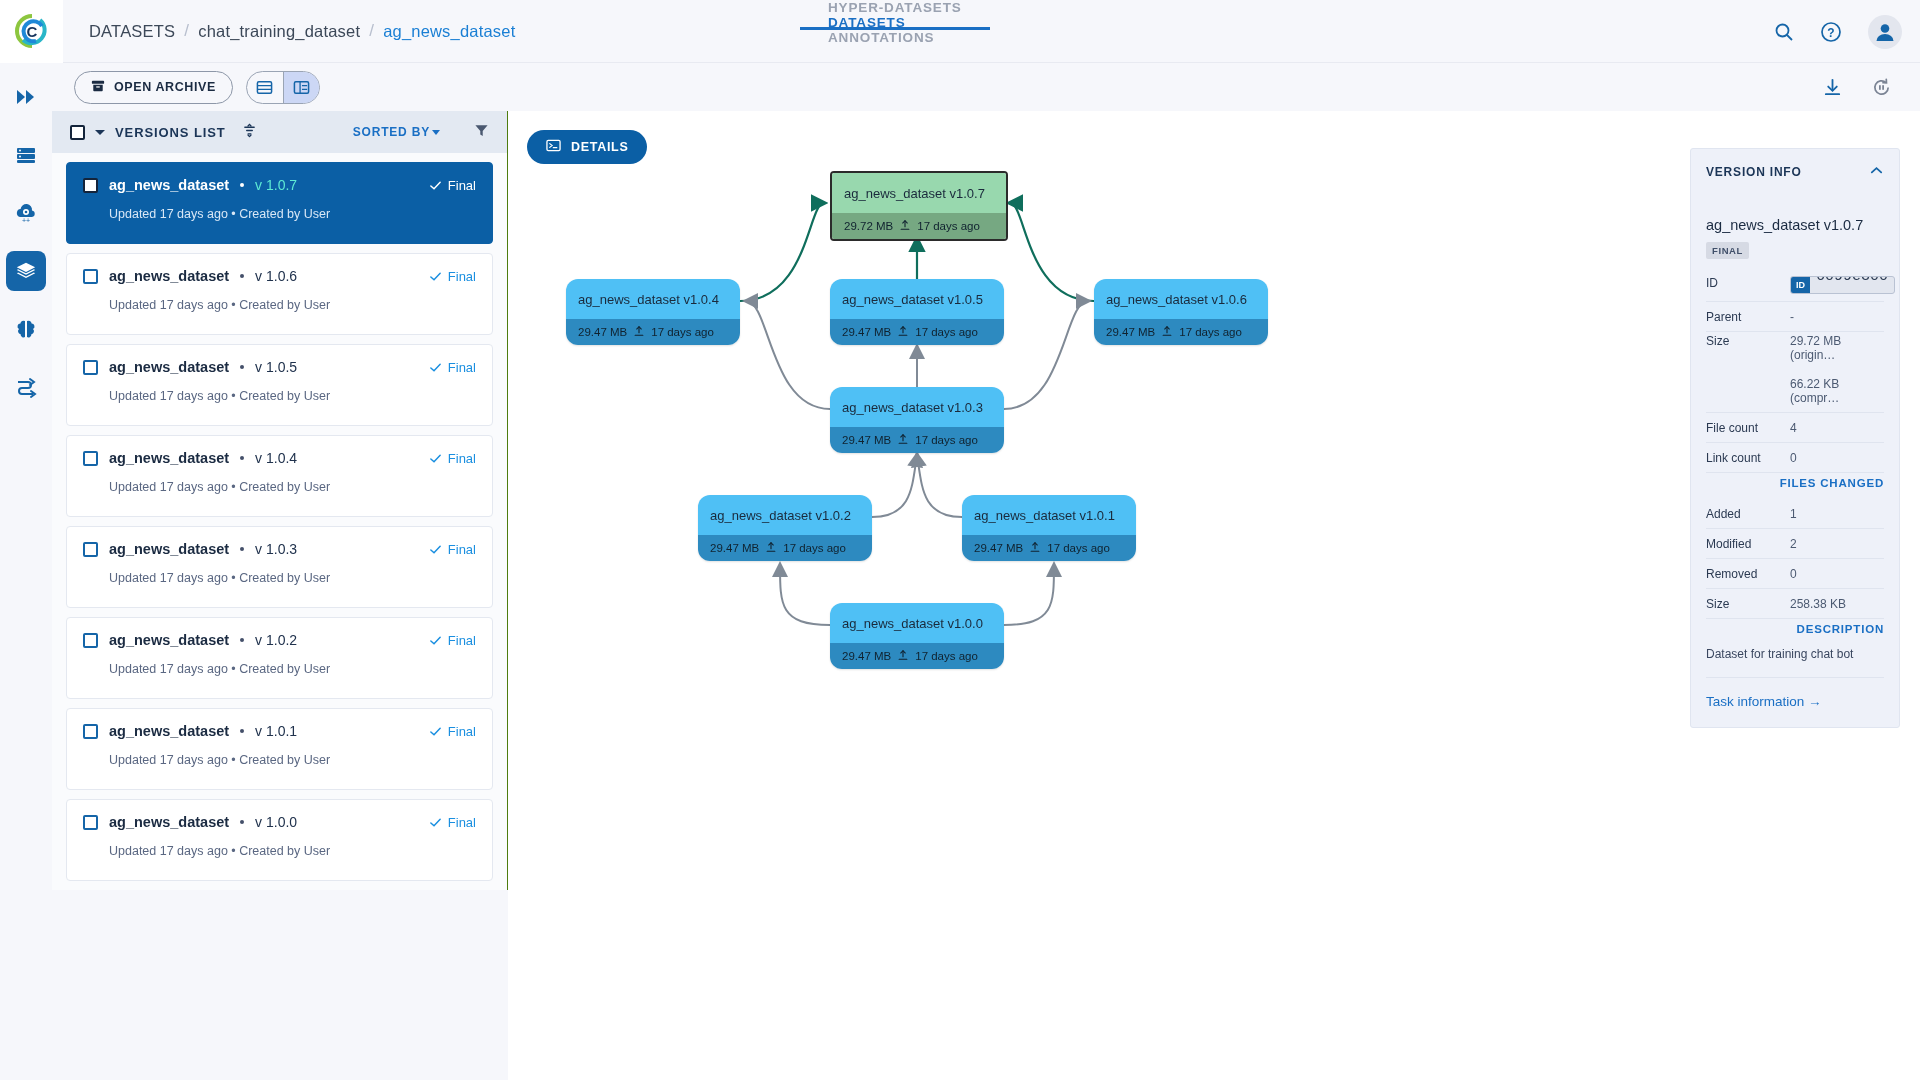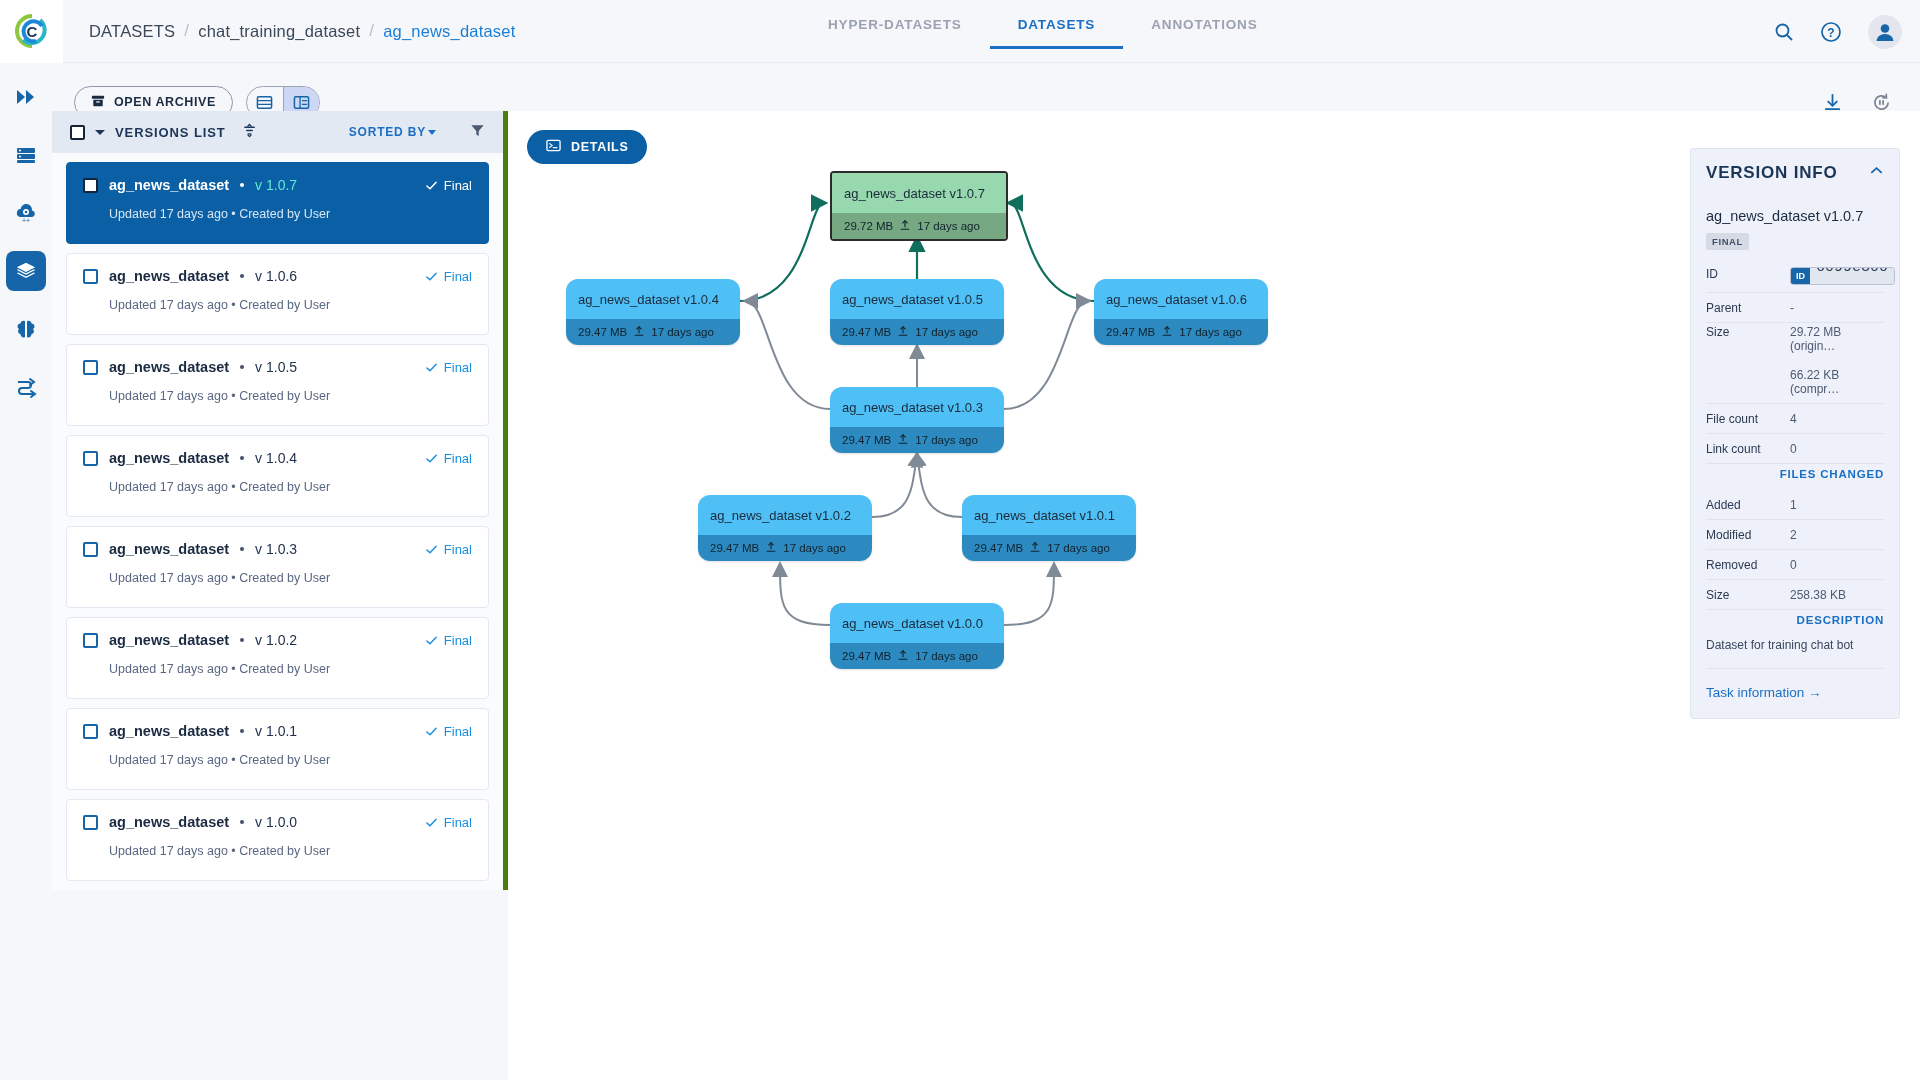--- a/index.html
+++ b/index.html
@@ -23,21 +23,21 @@
   .breadcrumb {
     display: flex; align-items: center; gap: 9px;
     margin-left: 26px; font-size: 16.5px; letter-spacing: .2px;
   }
   .bc-item { color: #3c4858; }
   .bc-sep { color: #b8bfce; font-size: 17px; }
   .bc-current { color: #1a7fd4; }
 
   .nav-tabs {
     position: absolute; left: 800px; top: 0; height: 49px;
-    display: flex; align-items: stretch; gap: 0;
+    display: flex; align-items: stretch; gap: 0; flex-direction: column;
   }
   .nav-tab {
     display: flex; align-items: center; padding: 0 28px;
     font-size: 13.5px; font-weight: bold; letter-spacing: .85px;
     color: #9aa2b1; position: relative; cursor: pointer;
   }
   .nav-tab.active { color: #1a6fc4; }
   .nav-tab.active::after {
     content: ""; position: absolute; left: 0; right: 0; bottom: 0;
     height: 3px; background: #1a6fc4;
@@ -61,21 +61,21 @@
     padding-top: 14px; gap: 18px;
   }
   .rail-item {
     width: 40px; height: 40px; border-radius: 8px;
     display: flex; align-items: center; justify-content: center; cursor: pointer;
   }
   .rail-item.active { background: #1565a8; }
 
   
   .subtoolbar {
-    position: absolute; left: 52px; top: 78px; width: 1868px; height: 48px;
+    position: absolute; left: 52px; top: 63px; width: 1868px; height: 48px;
     background: #f6f7fb; display: flex; align-items: center;
   }
   .btn-outline {
     display: flex; align-items: center; gap: 9px;
     height: 33px; padding: 0 16px; border: 1px solid #8d97a8; border-radius: 17px;
     background: transparent; color: #1b2b42; font-size: 12.5px; font-weight: bold;
     letter-spacing: .6px; cursor: pointer; margin-left: 22px;
   }
   .seg {
     display: flex; margin-left: 13px; border: 1px solid #9aa4b4; border-radius: 17px;
@@ -87,21 +87,21 @@
   }
   .seg-btn + .seg-btn { border-left: 1px solid #9aa4b4; }
   .seg-btn.active { background: #ccd7f5; }
   .toolbar-right {
     margin-left: auto; display: flex; align-items: center; gap: 28px; padding-right: 28px;
   }
 
   
   .list-pane {
     position: absolute; left: 52px; top: 111px; width: 456px; height: 779px;
-    background: #fafbfd; border-right: 5px solid #4d7c0f; overflow: hidden;
+    background: #fafbfd; border-right: 1px solid #4d7c0f; overflow: hidden;
   }
   .list-header {
     height: 42px; background: #e3e9f2; display: flex; align-items: center;
     padding: 0 18px; gap: 10px;
   }
   .cb {
     width: 15px; height: 15px; border: 2px solid #1565a8; border-radius: 2px;
     background: #ffffff; cursor: pointer; flex: none;
   }
   .cb.dark { border-color: #14243b; }
@@ -176,22 +176,22 @@
   .node.selected .head { background: #98d8ae; }
   .node.selected .foot { background: #76a882; }
 
   
   .info {
     position: absolute; right: 20px; top: 148px; width: 210px;
     background: #eef1f9; border: 1px solid #e0e5f0; border-radius: 3px;
     padding: 14px 15px 0 15px;
   }
   .info-head {
-    display: flex; align-items: center; font-size: 17px; font-weight: bold;
-    letter-spacing: .8px; color: #1b3557; margin-bottom: 25px;
+    display: flex; align-items: center; font-size: 12px; font-weight: bold;
+    letter-spacing: .8px; color: #1b3557; margin-bottom: 36px;
   }
   .chev-up { margin-left: auto; cursor: pointer; }
   .info-title { font-size: 14.5px; color: #1b2b42; margin-bottom: 7px; }
   .badge {
     display: inline-block; background: #d6dae4; color: #41506a;
     font-size: 9.5px; font-weight: bold; letter-spacing: .6px;
     padding: 3px 6px; border-radius: 2px; margin-bottom: 9px;
   }
   .krow {
     display: flex; align-items: flex-start; padding: 8px 0 7px 0;

